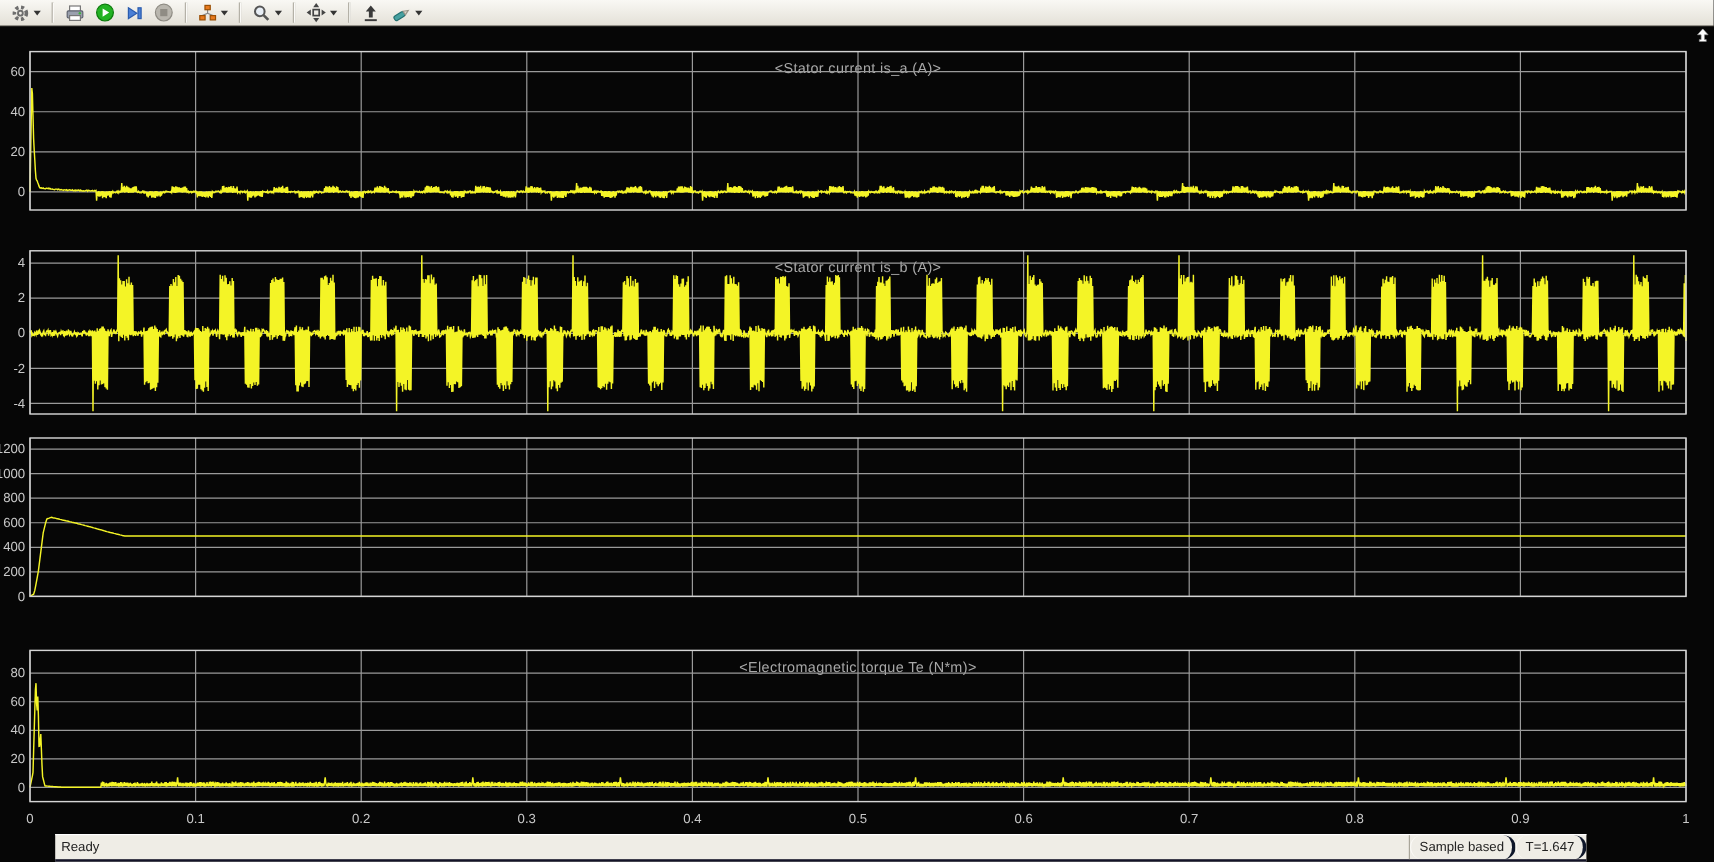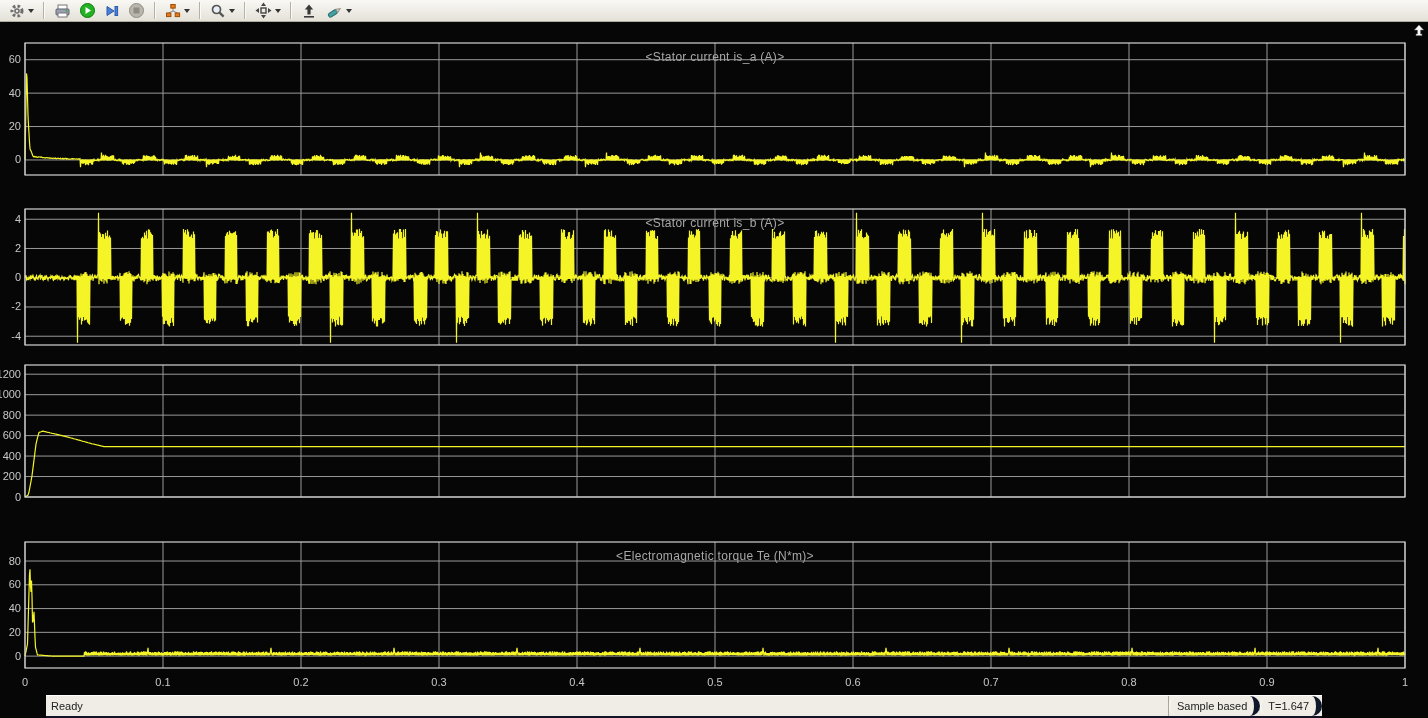--- a/index.html
+++ b/index.html
@@ -21,21 +21,21 @@
     font-size:12px;color:#a8a8a8;letter-spacing:.3px;}
   #plots-svg{position:absolute;top:0;left:0;}
   .corner-arrow{position:absolute;top:2px;right:3px;}
   
   .statusbar{position:absolute;left:12px;bottom:0;width:1276px;height:23px;background:#efede6;
     display:flex;align-items:stretch;font-size:11px;color:#222;box-sizing:border-box;
     border-top:1px solid #fff;border-bottom:2px solid #141428;margin-left:34px;}
   .sb-left{flex:1;display:flex;align-items:center;padding-left:5px;
     border-right:1px solid #a9a69a;}
   .sb-cell{display:flex;align-items:center;padding:0 7px;border-left:1px solid #fbfaf6;
-    border-right:6px solid #0f172a;white-space:nowrap;border-radius:10px;}
+    border-right:3px solid #0f172a;white-space:nowrap;border-radius:10px;}
 </style>
 </head>
 <body>
 
 <div class="toolbar">
   <div class="tbtn">
     <span>
         <svg width="16" height="16">
       <circle cx="8" cy="8" r="5" fill="none" stroke="#6e6e6e" stroke-width="3" stroke-dasharray="2.5 2.2"></circle>
       <circle cx="8" cy="8" r="2" fill="none" stroke="#6e6e6e" stroke-width="1.6"></circle>

